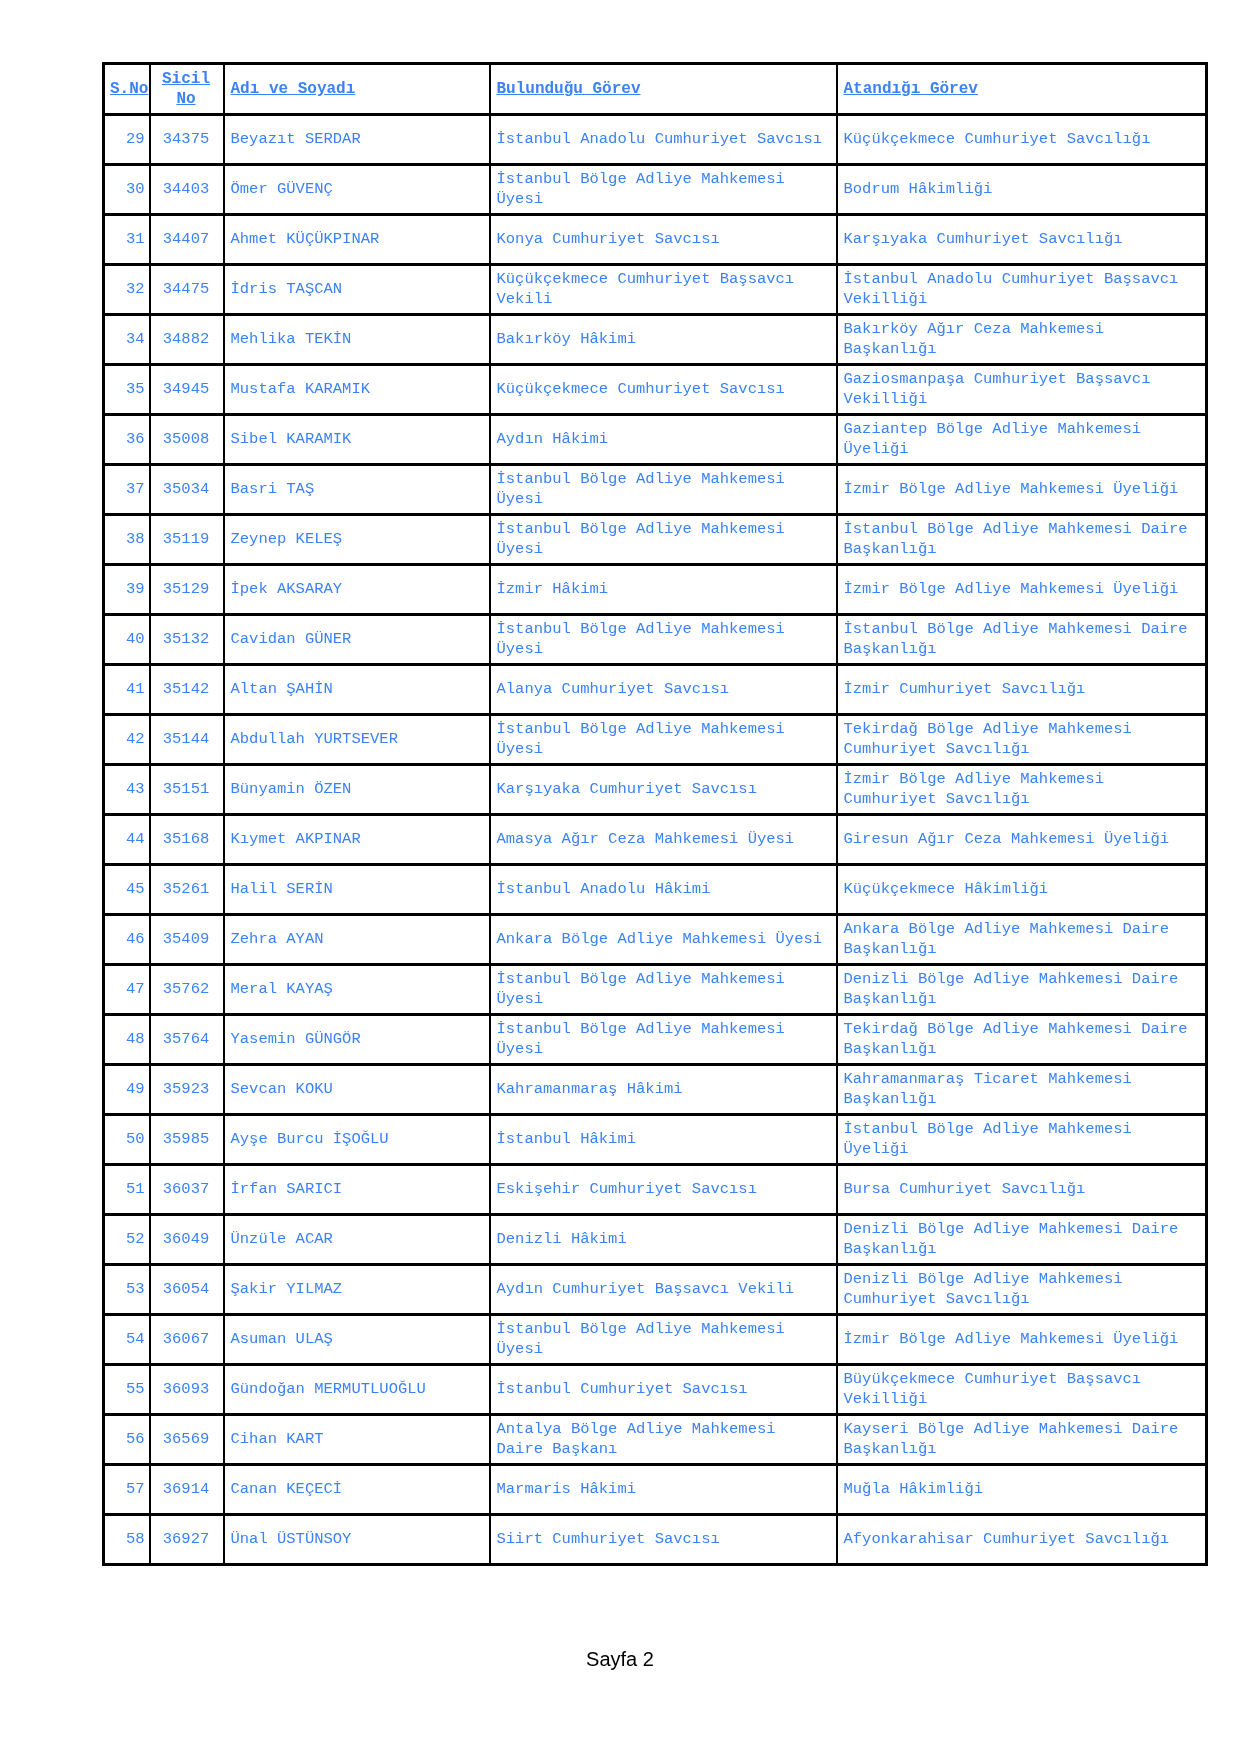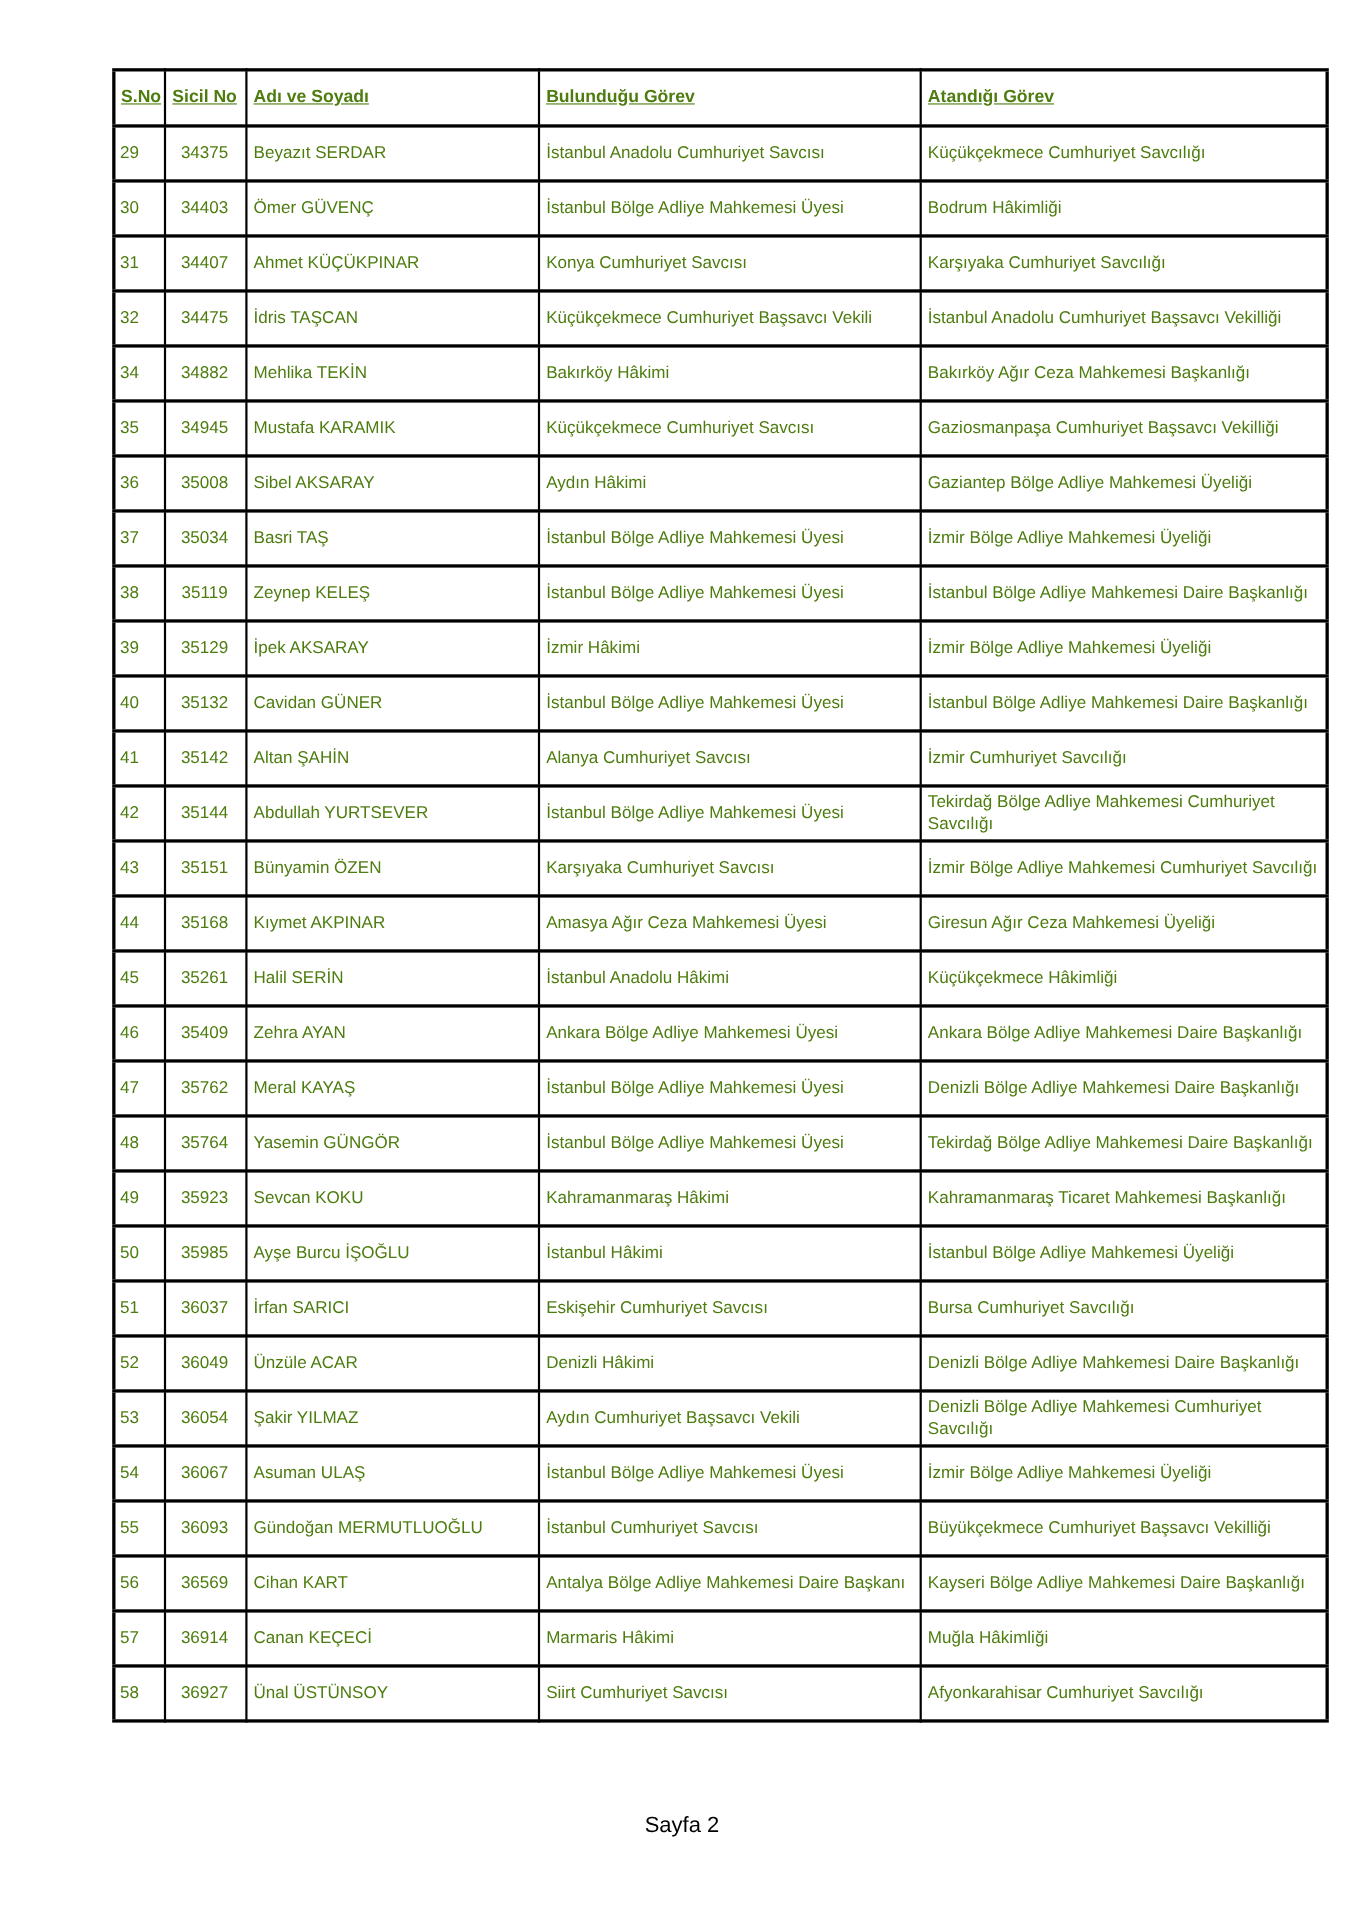--- a/index.html
+++ b/index.html
@@ -17,23 +17,23 @@
   .table-wrap {
     position: absolute;
     left: 102px;
     top: 62px;
     width: 1103px;
   }
   table.appointments {
     border-collapse: collapse;
     width: 100%;
     table-layout: fixed;
-    font-family: Liberation Sans, sans-serif;
+    font-family: Liberation Mono, monospace;
     font-size: 15.5px;
-    color: #4d7c0f;
+    color: #3b82f6;
     border: 3px solid #000;
   }
   table.appointments th,
   table.appointments td {
     border: 2px solid #000;
     vertical-align: middle;
     padding: 2px 6px;
     overflow: hidden;
     line-height: 1.25;
     background: #fff;
@@ -46,21 +46,21 @@
     font-weight: bold;
     text-decoration: underline;
     text-align: left;
     font-size: 16px;
     height: 44px;
   }
   table.appointments td {
     height: 43px;
   }
   
-  table.appointments .c0 { text-align: left; padding: 2px 4px; }
+  table.appointments .c0 { text-align: right; padding: 2px 4px; }
   table.appointments th.c0 { text-align: left; padding-left: 5px; }
   table.appointments .c1 { text-align: center; padding-left: 5px; }
   table.appointments .c2,
   table.appointments .c3,
   table.appointments .c4 { text-align: left; }
   .page-footer {
     position: absolute;
     top: 1648px;
     left: 0;
     width: 100%;
@@ -130,21 +130,21 @@
         <tr>
           <td class="c0">35</td>
           <td class="c1">34945</td>
           <td class="c2">Mustafa KARAMIK</td>
           <td class="c3">Küçükçekmece Cumhuriyet Savcısı</td>
           <td class="c4">Gaziosmanpaşa Cumhuriyet Başsavcı Vekilliği</td>
         </tr>
         <tr>
           <td class="c0">36</td>
           <td class="c1">35008</td>
-          <td class="c2">Sibel AKSARAY</td>
+          <td class="c2">Sibel KARAMIK</td>
           <td class="c3">Aydın Hâkimi</td>
           <td class="c4">Gaziantep Bölge Adliye Mahkemesi Üyeliği</td>
         </tr>
         <tr>
           <td class="c0">37</td>
           <td class="c1">35034</td>
           <td class="c2">Basri TAŞ</td>
           <td class="c3">İstanbul Bölge Adliye Mahkemesi Üyesi</td>
           <td class="c4">İzmir Bölge Adliye Mahkemesi Üyeliği</td>
         </tr>

